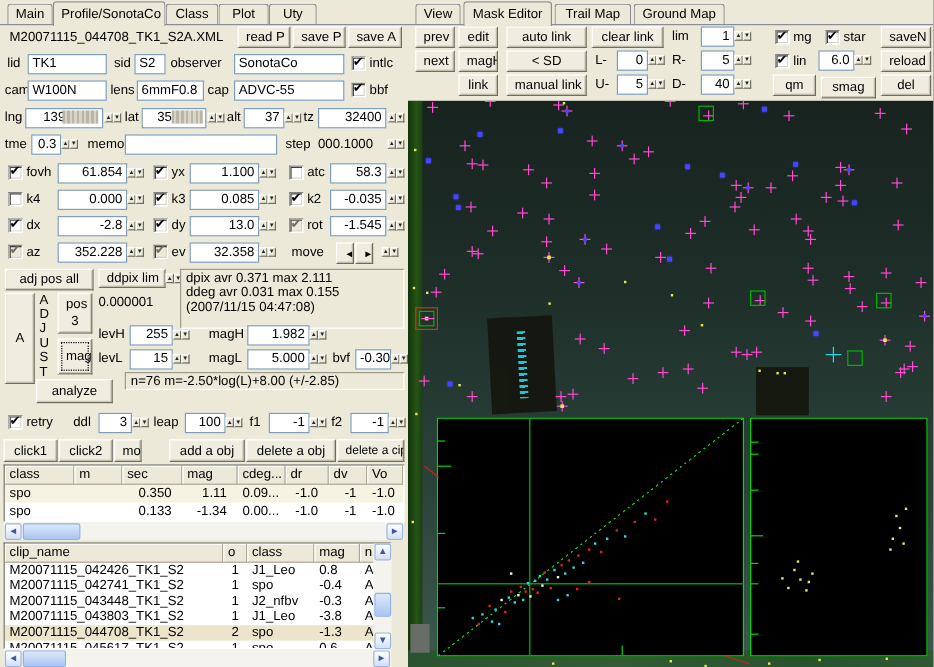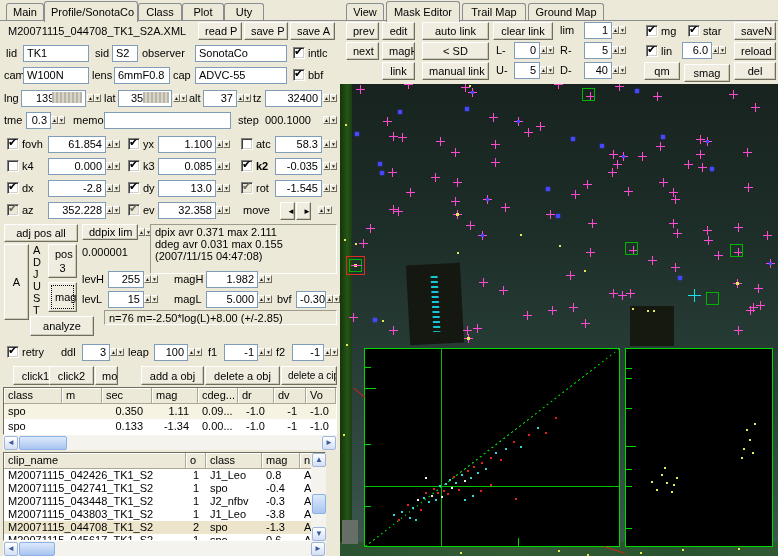--- a/index.html
+++ b/index.html
@@ -140,21 +140,21 @@
 
   <span class="cb" style="left:7px;top:160px;"></span>
   <div class="lbl" style="left:22px;top:158px;">k4</div>
   <div class="field" style="left:48px;top:158px;width:58px;">0.000</div>
   <span class="spin" style="left:106px;top:158px;"><span class="sp">▲</span><span class="sp">▼</span></span>
   <span class="cb on" style="left:128px;top:160px;"></span>
   <div class="lbl" style="left:143px;top:158px;">k3</div>
   <div class="field" style="left:158px;top:158px;width:58px;">0.085</div>
   <span class="spin" style="left:216px;top:158px;"><span class="sp">▲</span><span class="sp">▼</span></span>
   <span class="cb on" style="left:241px;top:160px;"></span>
-  <div class="lbl" style="left:256px;top:158px;font-weight:bold;">k2</div>
+  <div class="lbl" style="left:256px;top:158px;">k2</div>
   <div class="field" style="left:275px;top:158px;width:47px;">-0.035</div>
   <span class="spin" style="left:323px;top:158px;"><span class="sp">▲</span><span class="sp">▼</span></span>
 
   <span class="cb on" style="left:7px;top:182px;"></span>
   <div class="lbl" style="left:22px;top:180px;">dx</div>
   <div class="field" style="left:48px;top:180px;width:58px;">-2.8</div>
   <span class="spin" style="left:106px;top:180px;"><span class="sp">▲</span><span class="sp">▼</span></span>
   <span class="cb on" style="left:128px;top:182px;"></span>
   <div class="lbl" style="left:143px;top:180px;">dy</div>
   <div class="field" style="left:158px;top:180px;width:58px;">13.0</div>
@@ -218,21 +218,21 @@
   <div class="lbl" style="left:128px;top:344px;">leap</div>
   <div class="field" style="left:154px;top:344px;width:34px;">100</div>
   <span class="spin" style="left:188px;top:344px;"><span class="sp">▲</span><span class="sp">▼</span></span>
   <div class="lbl" style="left:208px;top:344px;">f1</div>
   <div class="field" style="left:224px;top:344px;width:34px;">-1</div>
   <span class="spin" style="left:258px;top:344px;"><span class="sp">▲</span><span class="sp">▼</span></span>
   <div class="lbl" style="left:276px;top:344px;">f2</div>
   <div class="field" style="left:292px;top:344px;width:32px;">-1</div>
   <span class="spin" style="left:324px;top:344px;"><span class="sp">▲</span><span class="sp">▼</span></span>
 
-  <button class="btn" style="left:13px;top:366px;width:45px;height:19px;line-height:16px;">click1</button>
+  <button class="btn" style="left:3px;top:366px;width:45px;height:19px;line-height:16px;">click1</button>
   <button class="btn" style="left:49px;top:366px;width:45px;height:19px;line-height:16px;">click2</button>
   <button class="btn" style="left:95px;top:366px;width:23px;height:19px;line-height:16px;text-align:center;">mod h</button>
   <button class="btn" style="left:141px;top:366px;width:63px;height:19px;line-height:16px;">add a obj</button>
   <button class="btn" style="left:205px;top:366px;width:75px;height:19px;line-height:16px;">delete a obj</button>
   <button class="btn" style="left:281px;top:366px;width:56px;height:19px;line-height:16px;font-size:10px;">delete a cip</button>
 
   <div class="tbl" style="left:3px;top:387px;width:334px;height:48px;">
     <div class="thead">
       <span class="th" style="width:58px;">class</span>
       <span class="th" style="width:40px;">m</span>

